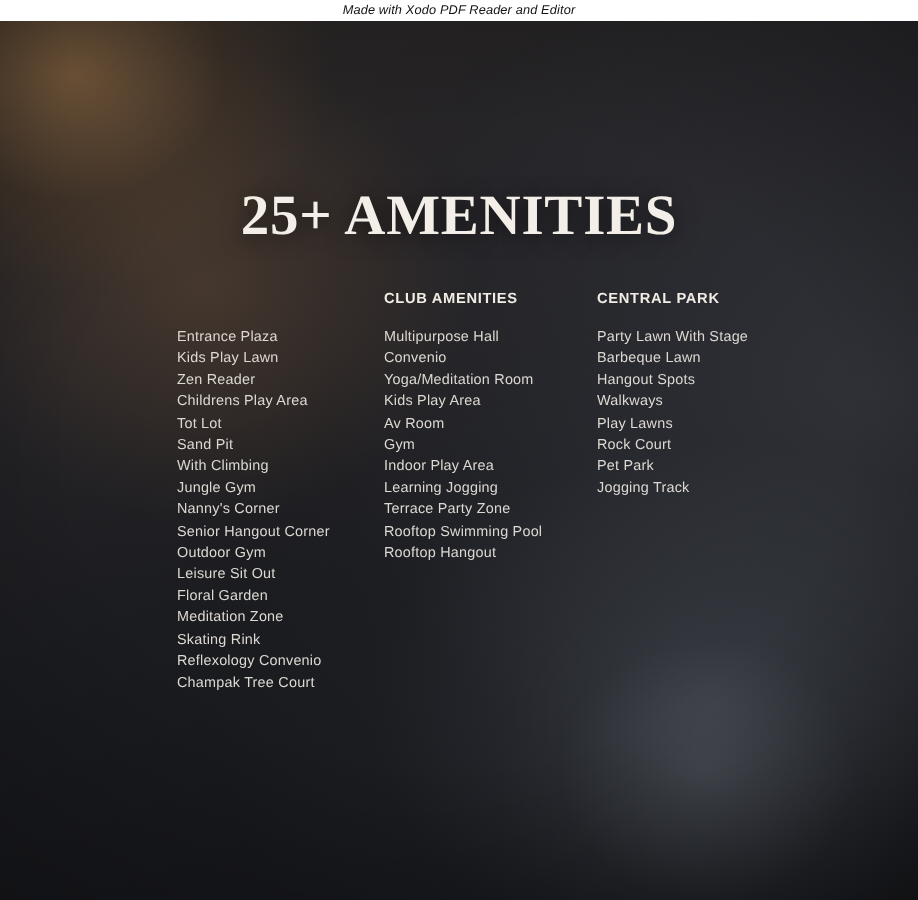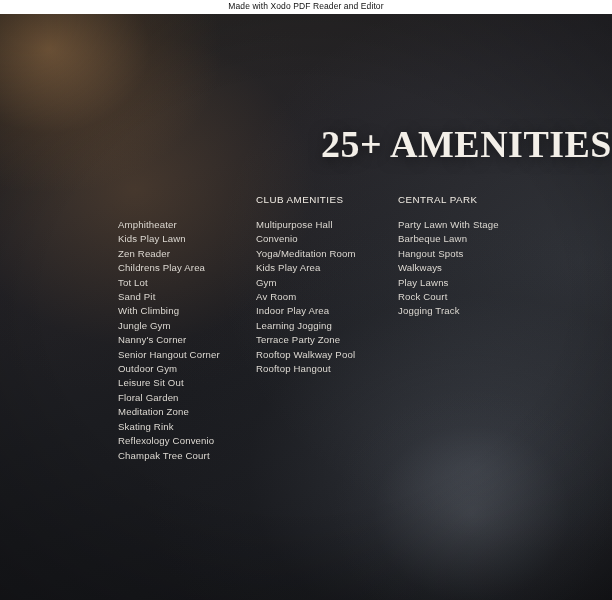--- a/index.html
+++ b/index.html
@@ -25,20 +25,21 @@
     left: 0;
     width: 612px;
     height: 14px;
     background: #ffffff;
     text-align: center;
     font-size: 8.5px;
     color: #111111;
     font-family: "Liberation Sans", sans-serif;
     line-height: 12px;
     letter-spacing: 0.1px;
+    font-style: italic;
   }
   .slide {
     position: absolute;
     top: 14px;
     left: 0;
     width: 612px;
     height: 586px;
     overflow: hidden;
     background:
       radial-gradient(ellipse 240px 200px at 8% 6%, rgba(196,142,86,0.55) 0%, rgba(120,84,50,0.22) 42%, rgba(40,36,38,0.0) 72%),
@@ -60,21 +61,21 @@
     width: 360px;
     height: 320px;
     background: radial-gradient(ellipse 50% 50% at 50% 50%, rgba(168,176,190,0.18) 0%, rgba(70,76,88,0.05) 55%, rgba(0,0,0,0) 78%);
     pointer-events: none;
   }
   .title {
     position: absolute;
     left: 0;
     right: 0;
     top: 108px;
-    text-align: right;
+    text-align: center;
     color: #f3efe8;
     font-family: "Liberation Serif", serif;
     font-weight: bold;
     font-size: 38px;
     letter-spacing: 0.5px;
     text-shadow: 0 2px 14px rgba(0,0,0,0.55);
   }
   .columns {
     position: absolute;
     left: 118px;
@@ -84,21 +85,21 @@
     gap: 0;
   }
   .col {
     color: #e6e2db;
   }
   .col-1 { width: 138px; }
   .col-2 { width: 142px; }
   .col-3 { width: 150px; }
   .col-head {
     font-size: 9.8px;
-    font-weight: normal;
+    font-weight: bold;
     letter-spacing: 0.45px;
     color: #f1ece4;
     margin-bottom: 11px;
     height: 13px;
     text-transform: uppercase;
   }
   .col-head.spacer {
     visibility: hidden;
   }
   .col ul {
@@ -125,21 +126,21 @@
     <div class="glow-right"></div>
     <div class="vignette"></div>
 
     <div class="title">25+ AMENITIES</div>
 
     <div class="columns">
 
       <div class="col col-1">
         <div class="col-head spacer"></div>
         <ul>
-          <li>Amphitheater</li>
+          <li>Entrance Plaza</li>
           <li>Kids Play Lawn</li>
           <li>Zen Reader</li>
           <li>Childrens Play Area</li>
           <li>Tot Lot</li>
           <li>Sand Pit</li>
           <li>With Climbing</li>
           <li>Jungle Gym</li>
           <li>Nanny's Corner</li>
           <li>Senior Hangout Corner</li>
           <li>Outdoor Gym</li>
@@ -152,38 +153,39 @@
         </ul>
       </div>
 
       <div class="col col-2">
         <div class="col-head">CLUB AMENITIES</div>
         <ul>
           <li>Multipurpose Hall</li>
           <li>Convenio</li>
           <li>Yoga/Meditation Room</li>
           <li>Kids Play Area</li>
+          <li>Av Room</li>
           <li>Gym</li>
-          <li>Av Room</li>
           <li>Indoor Play Area</li>
           <li>Learning Jogging</li>
           <li>Terrace Party Zone</li>
-          <li>Rooftop Walkway Pool</li>
+          <li>Rooftop Swimming Pool</li>
           <li>Rooftop Hangout</li>
         </ul>
       </div>
 
       <div class="col col-3">
         <div class="col-head">CENTRAL PARK</div>
         <ul>
           <li>Party Lawn With Stage</li>
           <li>Barbeque Lawn</li>
           <li>Hangout Spots</li>
           <li>Walkways</li>
           <li>Play Lawns</li>
           <li>Rock Court</li>
+          <li>Pet Park</li>
           <li>Jogging Track</li>
         </ul>
       </div>
 
     </div>
   </div>
 </div>
 
 </body></html>

